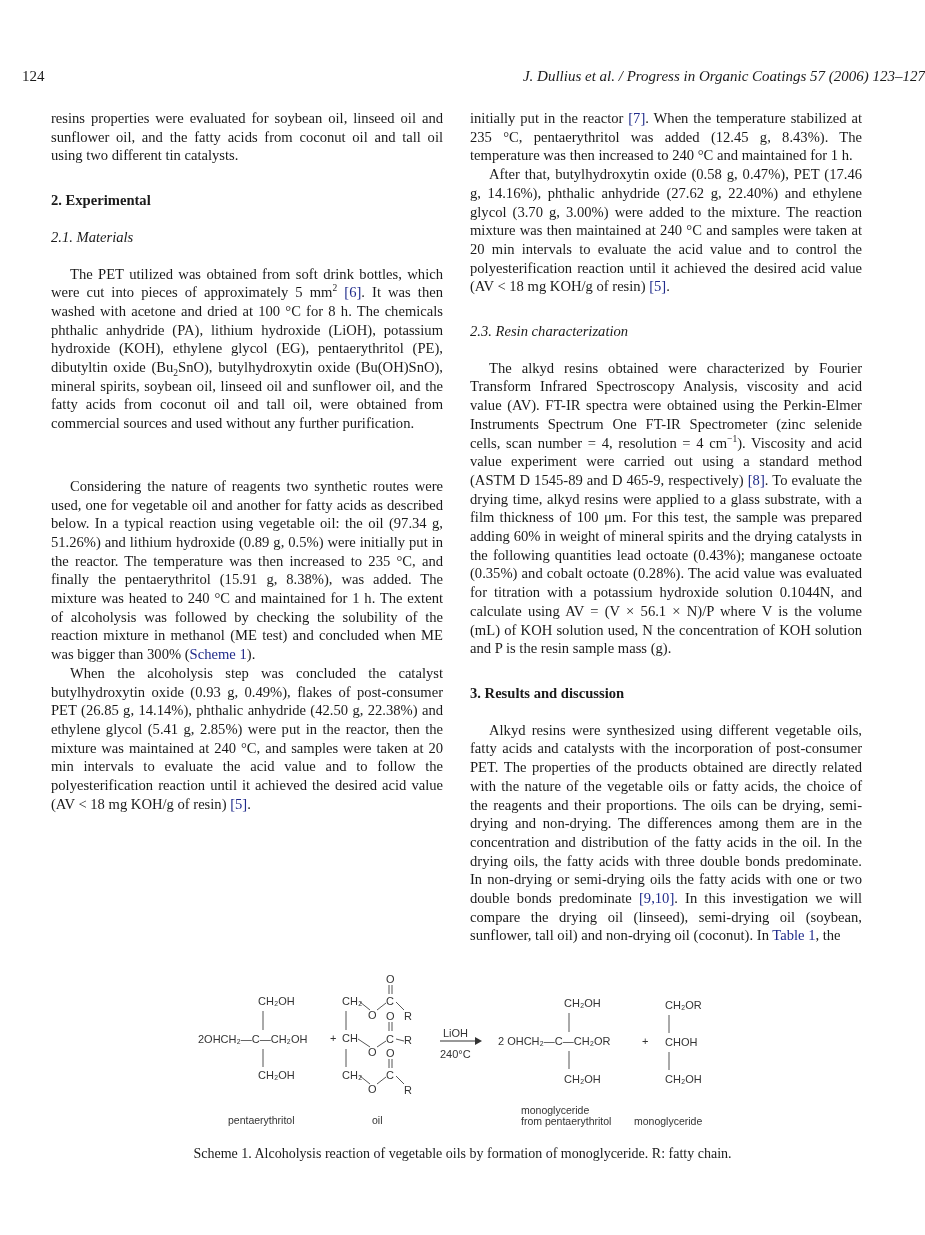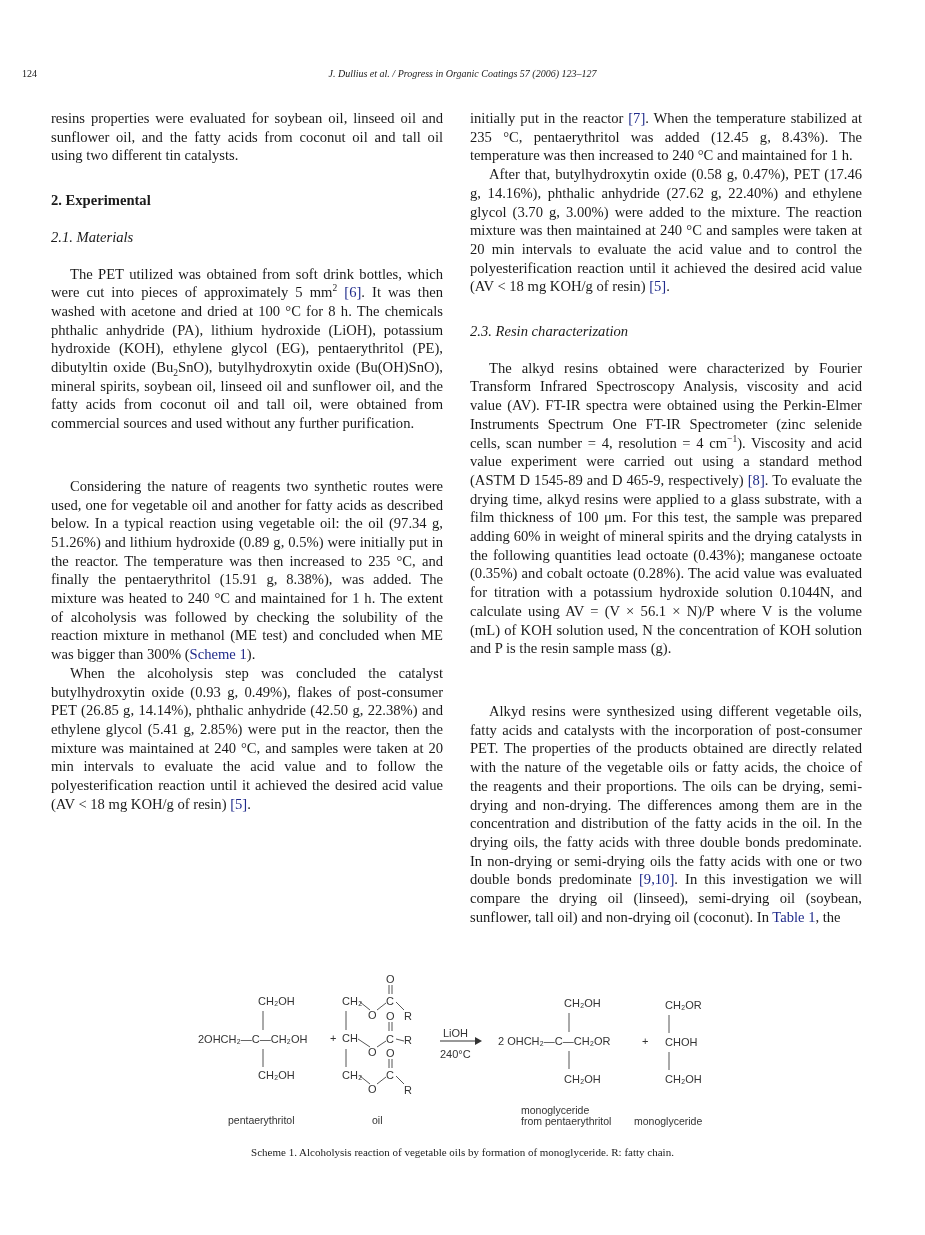--- a/index.html
+++ b/index.html
@@ -1,33 +1,33 @@
 <!DOCTYPE html>
 <html><head>
 <meta charset="utf-8">
 <style>
   html, body { margin: 0; padding: 0; background: #ffffff; }
   body { width: 925px; height: 1235px; position: relative; overflow: hidden;
          font-family: "Liberation Serif", "DejaVu Serif", serif; color: #1a1a1a; }
-  .running-head { position: absolute; top: 68px; left: 0; width: 925px; height: 20px; font-size: 10px; }
+  .running-head { position: absolute; top: 68px; left: 0; width: 925px; height: 20px; font-size: 15px; }
   .page-num { position: absolute; left: 22px; top: 0; }
-  .journal { position: absolute; left: 0; width: 925px; top: 0; text-align: center; font-style: italic; }
+  .journal { position: absolute; left: 0; width: 925px; top: 0; text-align: right; font-style: italic; }
   .col { position: absolute; top: 99px; width: 392px; font-size: 14.6px; line-height: 18.7px; text-align: justify; margin-top: 10px; }
   .col.left { left: 51px; }
   .col.right { left: 470px; }
   .col p { margin: 0; }
   .col p.indent { text-indent: 19px; }
   .sec { font-weight: bold; margin: 0; }
   .subsec { font-style: italic; margin: 0; }
   .gap-lg { height: 26px; }
   .gap-md { height: 18px; }
   .link { color: #1f2a8a; }
   sup, sub { font-size: 9.5px; line-height: 0; }
   .scheme { position: absolute; left: 190px; top: 975px; width: 540px; height: 160px; }
-  .caption { position: absolute; top: 1146px; left: 0; width: 925px; text-align: center; font-size: 11px; }
+  .caption { position: absolute; top: 1146px; left: 0; width: 925px; text-align: center; font-size: 14px; }
   svg text { font-family: "Liberation Sans", "DejaVu Sans", sans-serif; fill: #333; }
 </style>
 </head>
 <body>
 
 <div class="running-head">
   <span class="page-num">124</span>
   <span class="journal">J. Dullius et al. / Progress in Organic Coatings 57 (2006) 123–127</span>
 </div>
 
@@ -46,20 +46,21 @@
 </div>
 
 <div class="col right">
   <p><span>initially put in the reactor </span><a class="link">[7]</a><span>. When the temperature stabilized at 235 °C, pentaerythritol was added (12.45 g, 8.43%). The temperature was then increased to 240 °C and maintained for 1 h.</span></p>
   <p class="indent"><span>After that, butylhydroxytin oxide (0.58 g, 0.47%), PET (17.46 g, 14.16%), phthalic anhydride (27.62 g, 22.40%) and ethylene glycol (3.70 g, 3.00%) were added to the mixture. The reaction mixture was then maintained at 240 °C and samples were taken at 20 min intervals to evaluate the acid value and to control the polyesterification reaction until it achieved the desired acid value (AV &lt; 18 mg KOH/g of resin) </span><a class="link">[5]</a><span>.</span></p>
   <div class="gap-lg"></div>
   <p class="subsec">2.3.  Resin characterization</p>
   <div class="gap-md"></div>
   <p class="indent"><span>The alkyd resins obtained were characterized by Fourier Transform Infrared Spectroscopy Analysis, viscosity and acid value (AV). FT-IR spectra were obtained using the Perkin-Elmer Instruments Spectrum One FT-IR Spectrometer (zinc selenide cells, scan number = 4, resolution = 4 cm</span><sup>−1</sup><span>). Viscosity and acid value experiment were carried out using a standard method (ASTM D 1545-89 and D 465-9, respectively) </span><a class="link">[8]</a><span>. To evaluate the drying time, alkyd resins were applied to a glass substrate, with a film thickness of 100 μm. For this test, the sample was prepared adding 60% in weight of mineral spirits and the drying catalysts in the following quantities lead octoate (0.43%); manganese octoate (0.35%) and cobalt octoate (0.28%). The acid value was evaluated for titration with a potassium hydroxide solution 0.1044N, and calculate using AV = (V × 56.1 × N)/P where V is the volume (mL) of KOH solution used, N the concentration of KOH solution and P is the resin sample mass (g).</span></p>
   <div class="gap-lg"></div>
+  <p class="sec">3.  Results and discussion</p>
   <div class="gap-md"></div>
   <p class="indent"><span>Alkyd resins were synthesized using different vegetable oils, fatty acids and catalysts with the incorporation of post-consumer PET. The properties of the products obtained are directly related with the nature of the vegetable oils or fatty acids, the choice of the reagents and their proportions. The oils can be drying, semi-drying and non-drying. The differences among them are in the concentration and distribution of the fatty acids in the oil. In the drying oils, the fatty acids with three double bonds predominate. In non-drying or semi-drying oils the fatty acids with one or two double bonds predominate </span><a class="link">[9,10]</a><span>. In this investigation we will compare the drying oil (linseed), semi-drying oil (soybean, sunflower, tall oil) and non-drying oil (coconut). In </span><a class="link">Table 1</a><span>, the</span></p>
 </div>
 
 <svg class="scheme" viewBox="0 0 540 160" width="540" height="160">
 
   <g font-size="11">
     <text x="68" y="30">CH₂OH</text>
     <line x1="73" y1="36" x2="73" y2="55" stroke="#555" stroke-width="1"></line>
     <text x="8" y="68">2OHCH₂—C—CH₂OH</text>

